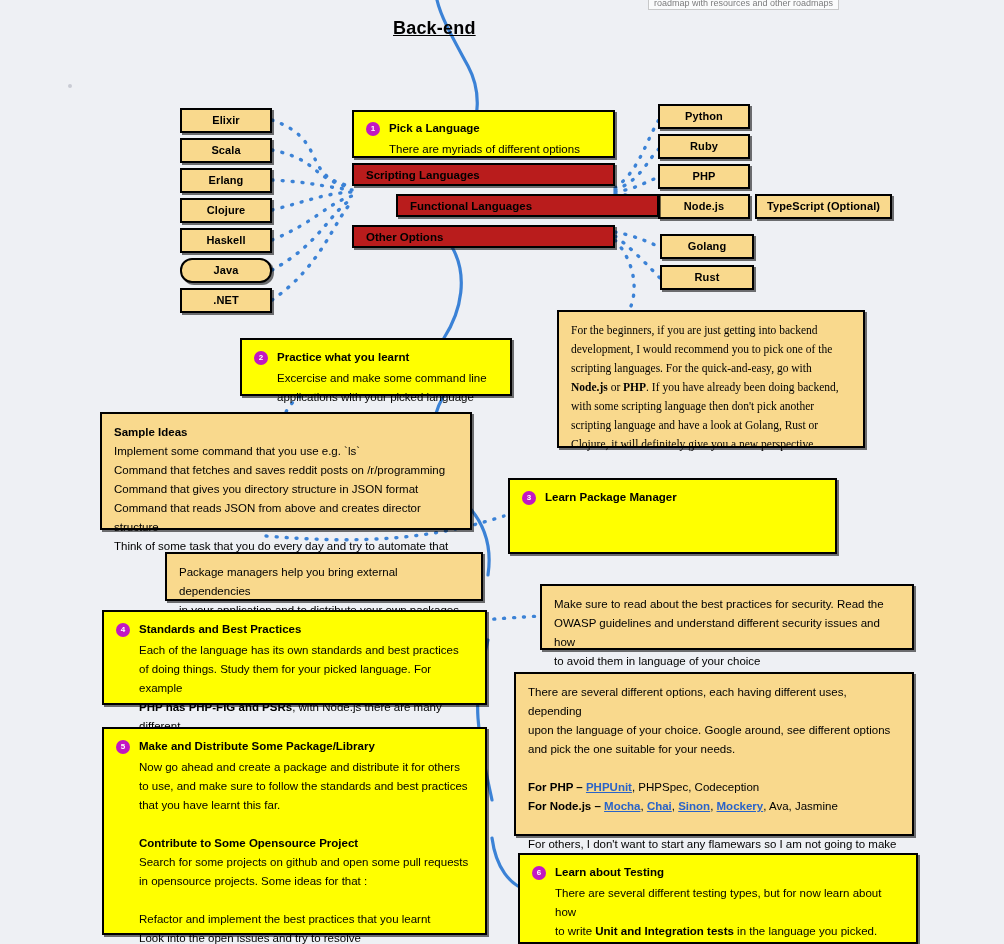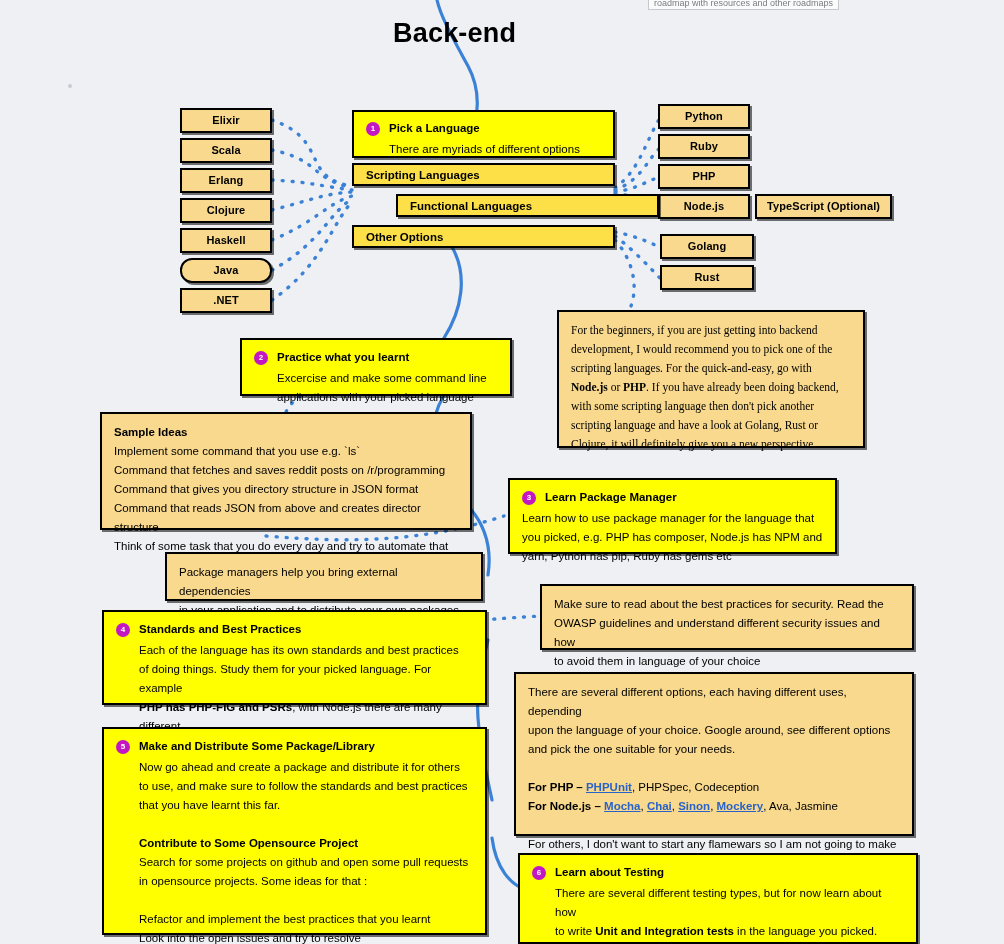--- a/index.html
+++ b/index.html
@@ -52,21 +52,21 @@
   }
   
   .step {
     background: #ffff00;
     font-size: 11.5px;
     line-height: 19px;
     padding: 8px 12px 10px 12px;
   }
   
   .bar {
-    background: #fde047;
+    background: #b91c1c;
     font-size: 11.5px;
     font-weight: bold;
     display: flex;
     align-items: center;
     padding-left: 12px;
   }
   .step-head {
     display: flex;
     align-items: center;
     gap: 9px;
@@ -94,23 +94,24 @@
   b, strong { font-weight: bold; }
   a.lnk {
     color: #2a63c8;
     text-decoration: underline;
     font-weight: bold;
   }
   #page-title {
     position: absolute;
     left: 393px;
     top: 18px;
-    font-size: 27px;
+    font-size: 18px;
     font-weight: bold;
     letter-spacing: .2px;
+    text-decoration: underline;
   }
   #clipped-top {
     position: absolute;
     left: 648px;
     top: -4px;
     font-size: 9px;
     color: #555;
     white-space: nowrap;
     opacity: .75;
     border: 1px solid #bbb;
@@ -261,25 +262,20 @@
     <div>Command that fetches and saves reddit posts on /r/programming</div>
     <div>Command that gives you directory structure in JSON format</div>
     <div>Command that reads JSON from above and creates director structure</div>
     <div>Think of some task that you do every day and try to automate that</div>
   </div>
 
   <div class="node step" style="left:508px; top:478px; width:329px; height:76px;">
     <div class="step-head">
       <span class="badge">3</span>
       <span>Learn Package Manager</span>
-    </div>
-    <div class="step-body" style="padding-left:0;">
-      <div>Learn how to use package manager for the language that</div>
-      <div>you picked, e.g. PHP has composer, Node.js has NPM and</div>
-      <div>yarn, Python has pip, Ruby has gems etc</div>
     </div>
   </div>
 
   <div class="node note" style="left:165px; top:552px; width:318px; height:49px;">
     <div>Package managers help you bring external dependencies</div>
     <div>in your application and to distribute your own packages.</div>
   </div>
 
   <div class="node note" style="left:540px; top:584px; width:374px; height:66px;">
     <div>Make sure to read about the best practices for security. Read the</div>

